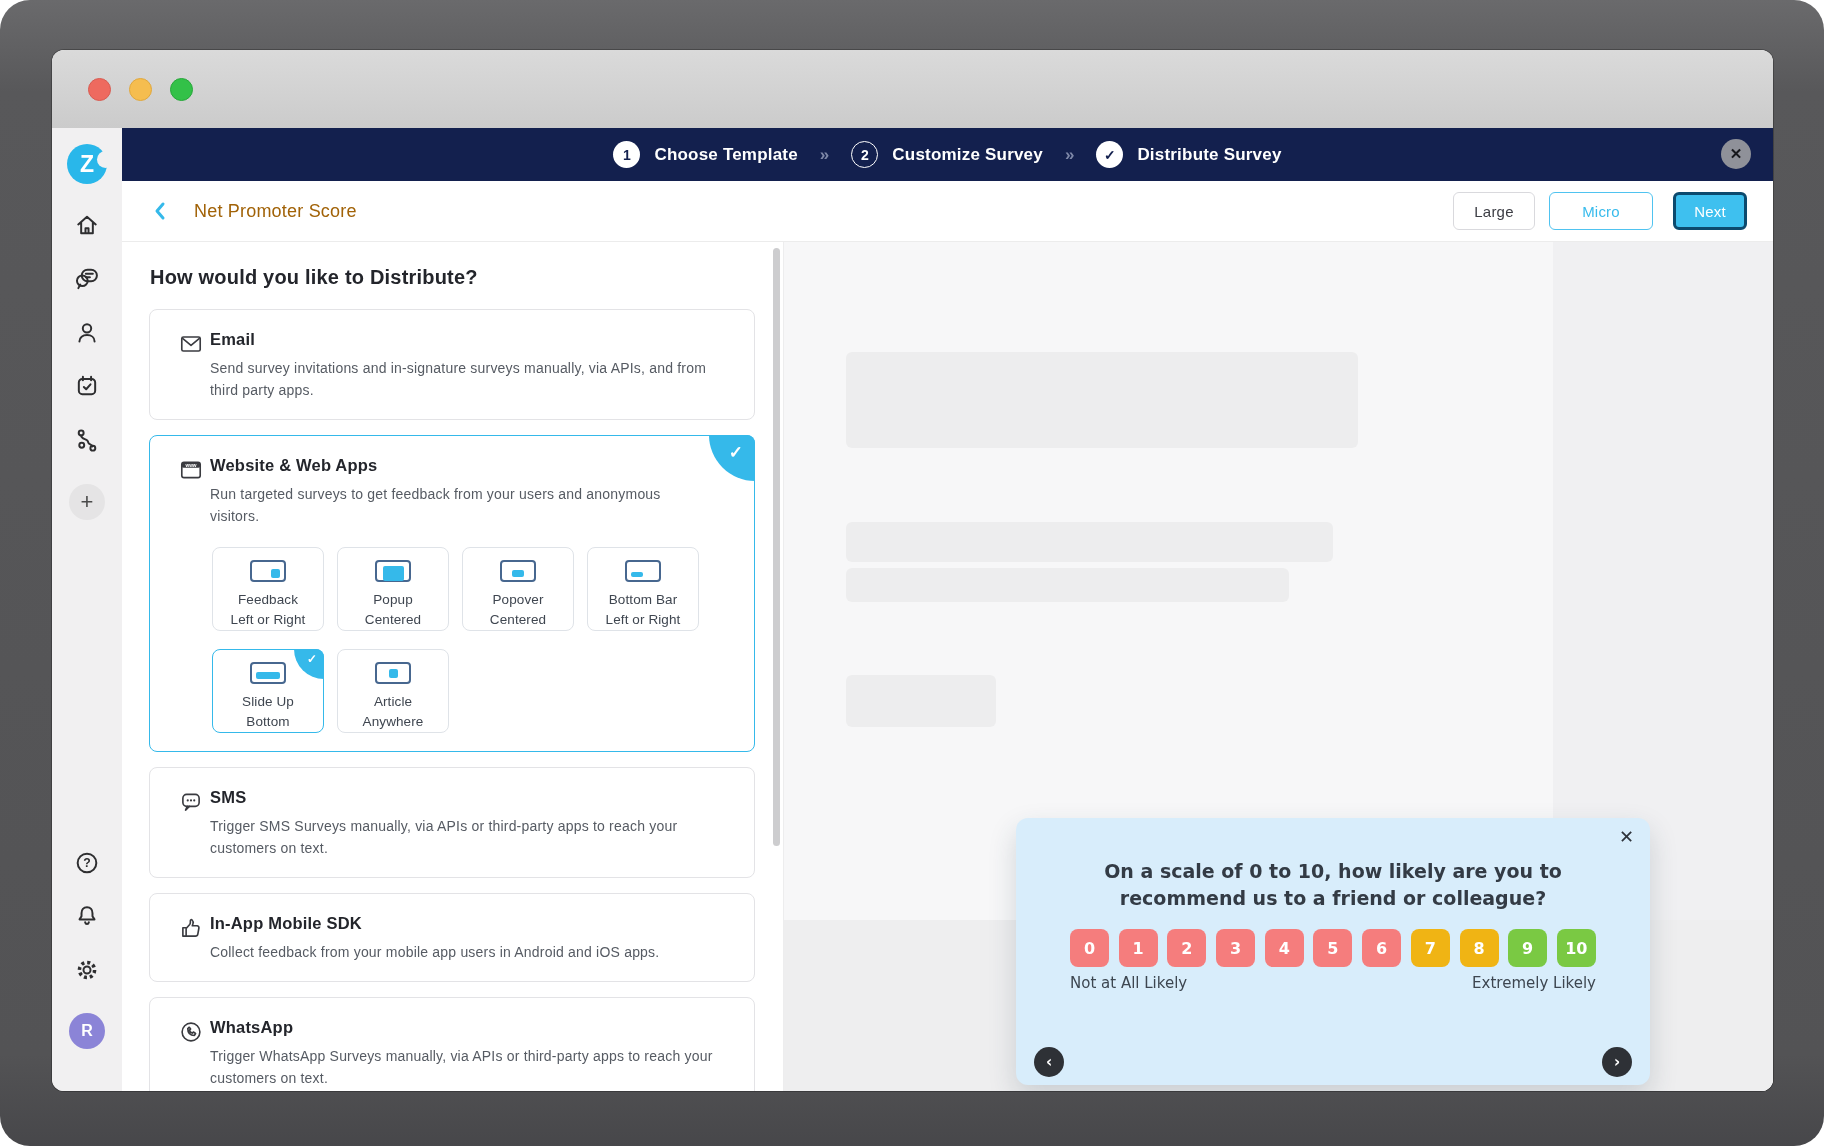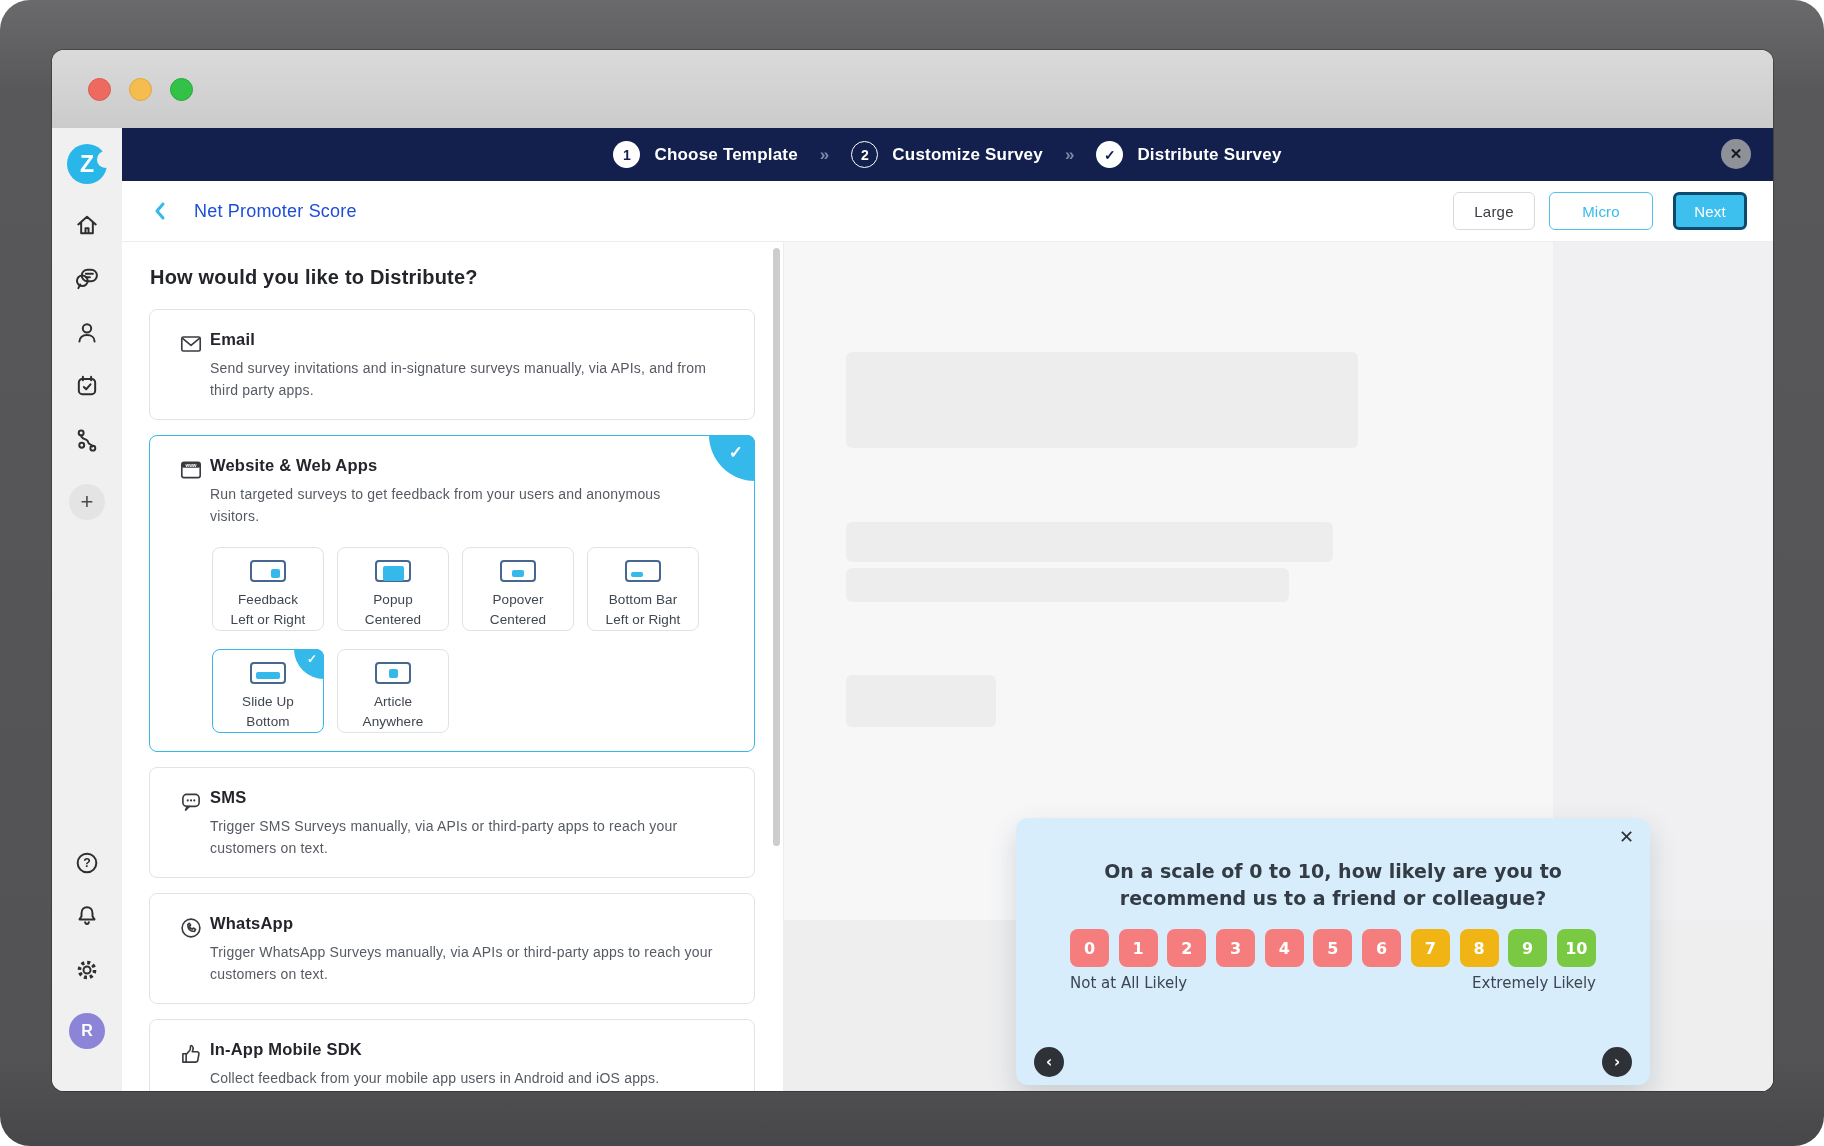--- a/index.html
+++ b/index.html
@@ -41,21 +41,21 @@
   .logo span{position:relative;z-index:1;}
   .sicon{width:28px;height:28px;}
   .sicon svg{display:block;}
   .plus-circle{width:36px;height:36px;border-radius:50%;background:#e5e4e5;color:#4a4a4a;font-size:22px;font-weight:400;}
   .avatar{width:36px;height:36px;border-radius:50%;background:#8b84d7;color:#ffffff;font-size:16px;font-weight:bold;}
 
   
   .appheader{position:absolute;left:70px;top:131px;right:0;height:61px;background:#ffffff;
     border-bottom:1px solid #ececec;display:flex;align-items:center;}
   .back{margin-left:30px;cursor:pointer;display:flex;align-items:center;}
-  .page-title{margin-left:26px;font-size:18px;font-weight:500;color:#1d4ed8;letter-spacing:.2px;}
+  .page-title{margin-left:26px;font-size:18px;font-weight:500;color:#a16207;letter-spacing:.2px;}
   .hbtns{margin-left:auto;margin-right:26px;display:flex;align-items:center;gap:14px;}
   .btn{height:38px;border-radius:6px;display:flex;align-items:center;justify-content:center;
     font-size:15px;cursor:pointer;letter-spacing:.2px;}
   .btn-large{width:82px;background:#ffffff;border:1px solid #d9d9dd;color:#3c3d44;}
   .btn-micro{width:104px;background:#ffffff;border:1px solid #4fc3f0;color:#37bbec;margin-right:6px;}
   .btn-next{width:74px;background:#3ec0ef;border:3px solid #0c4a6e;color:#ffffff;}
 
   
   .leftpanel{position:absolute;left:70px;top:192px;width:661px;bottom:0;background:#ffffff;padding:16px 30px 0 27px;}
   .panel-heading{font-size:20px;font-weight:bold;color:#23252b;letter-spacing:.2px;margin:8px 0 20px 1px;}
@@ -323,41 +323,41 @@
             <div class="card-title">SMS</div>
             <div class="card-desc w520">Trigger SMS Surveys manually, via APIs or third-party apps to reach your customers on text.</div>
           </div>
         </div>
       </div>
 
       <div class="card">
         <div class="card-head">
           <div class="cicon">
             <svg width="26" height="26" viewBox="0 0 24 24">
+              <path class="st2" d="M4.5 11.8 H7.5 V19.5 H4.5 Z M7.5 12.5 L10.8 8.8 C11.2 8.3 11.4 7.7 11.4 7 V5.2 C11.4 4.4 12.4 4 13 4.6 C13.9 5.5 14.2 6.9 13.8 8.1 L13.2 9.9 H17.6 C18.7 9.9 19.5 10.9 19.3 12 L18.3 17.6 C18.1 18.7 17.2 19.5 16.1 19.5 H7.5"></path>
+            </svg>
+          </div>
+          <div class="card-text">
+            <div class="card-title">In-App Mobile SDK</div>
+            <div class="card-desc w520">Collect feedback from your mobile app users in Android and iOS apps.</div>
+          </div>
+        </div>
+      </div>
+
+      <div class="card">
+        <div class="card-head">
+          <div class="cicon">
+            <svg width="26" height="26" viewBox="0 0 24 24">
               <circle class="st2" cx="12" cy="12" r="8.2"></circle>
               <path class="st2" d="M9 8.8 C9 13 11.2 15.2 15.2 15.2 L16.2 13.4 L14.2 12 L13.2 13 C11.8 12.5 11 11.7 10.6 10.3 L11.6 9.3 L10.4 7.6 Z"></path>
             </svg>
           </div>
           <div class="card-text">
             <div class="card-title">WhatsApp</div>
             <div class="card-desc w520">Trigger WhatsApp Surveys manually, via APIs or third-party apps to reach your customers on text.</div>
-          </div>
-        </div>
-      </div>
-
-      <div class="card">
-        <div class="card-head">
-          <div class="cicon">
-            <svg width="26" height="26" viewBox="0 0 24 24">
-              <path class="st2" d="M4.5 11.8 H7.5 V19.5 H4.5 Z M7.5 12.5 L10.8 8.8 C11.2 8.3 11.4 7.7 11.4 7 V5.2 C11.4 4.4 12.4 4 13 4.6 C13.9 5.5 14.2 6.9 13.8 8.1 L13.2 9.9 H17.6 C18.7 9.9 19.5 10.9 19.3 12 L18.3 17.6 C18.1 18.7 17.2 19.5 16.1 19.5 H7.5"></path>
-            </svg>
-          </div>
-          <div class="card-text">
-            <div class="card-title">In-App Mobile SDK</div>
-            <div class="card-desc w520">Collect feedback from your mobile app users in Android and iOS apps.</div>
           </div>
         </div>
       </div>
 
       <div class="panel-scrollbar"></div>
     </div>
 
     <div class="preview">
       <div class="band-right"></div>
       <div class="band-bottom"></div>

